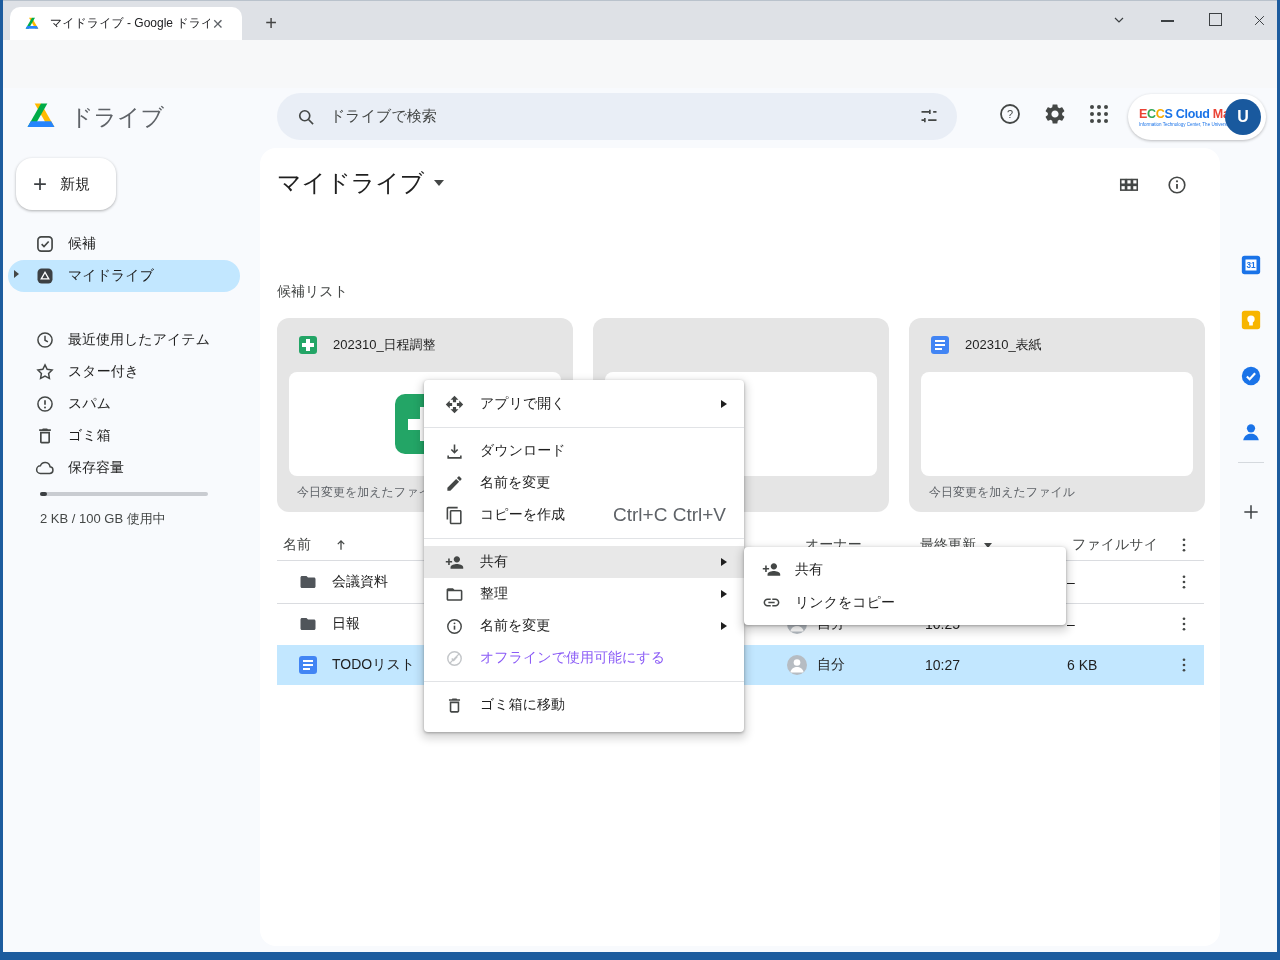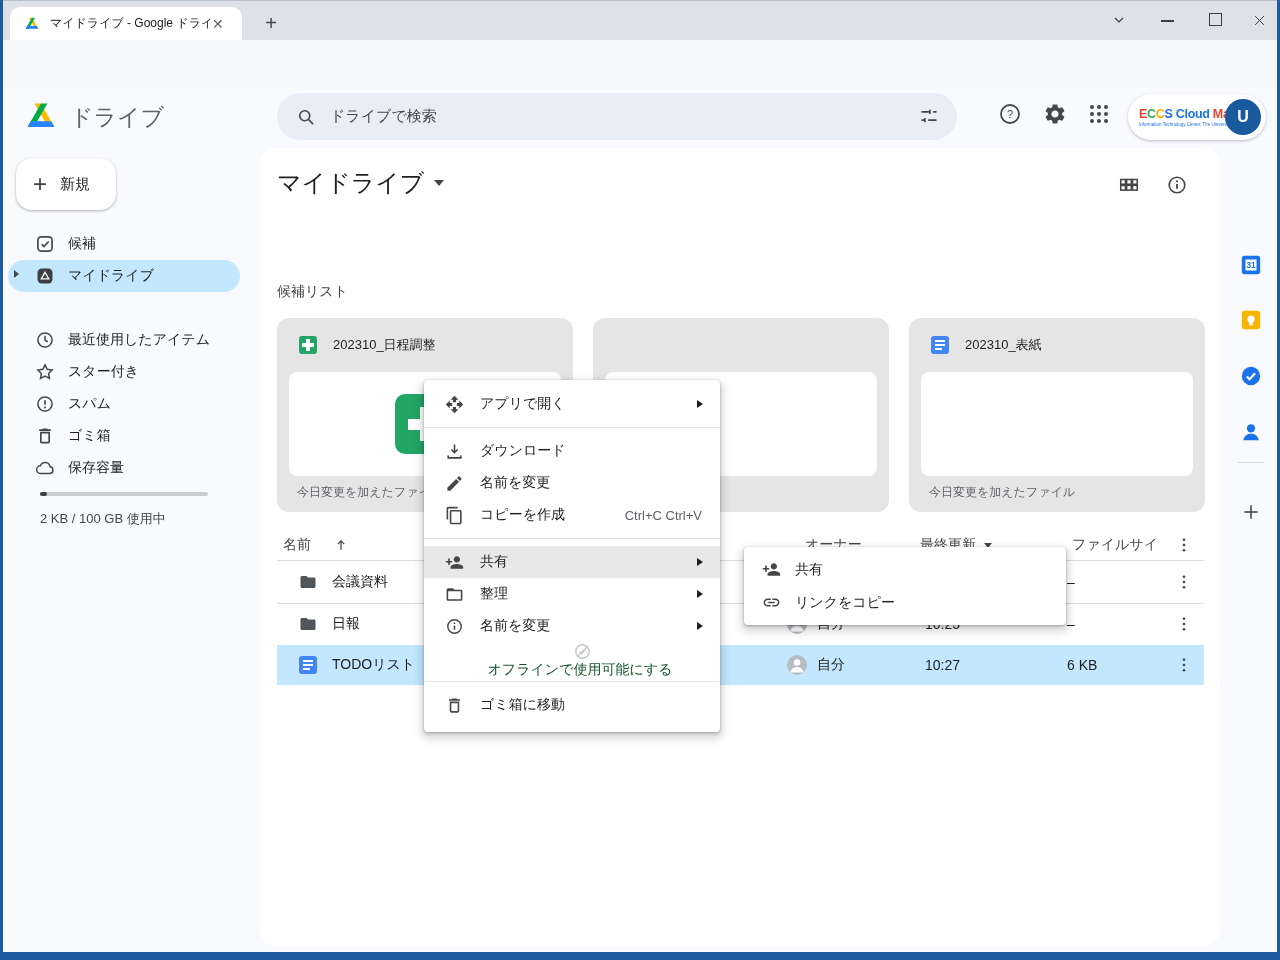--- a/index.html
+++ b/index.html
@@ -98,30 +98,30 @@
   .c-kebab{left:898px;width:18px;height:18px;color:#444746;}
   .sortdown{display:inline-block;margin-left:8px;width:0;height:0;border-top:5px solid #444746;
     border-left:4px solid transparent;border-right:4px solid transparent;vertical-align:middle;}
   .row{left:17px;width:927px;height:42px;border-bottom:1px solid #dadce0;font-size:14px;color:#1f1f1f;}
   #row1{top:413px;} #row2{top:455px;} #row3{top:497px;background:#c2e7ff;border-bottom:none;height:40px;}
   .row .r-ic{left:22px;width:18px;height:18px;}
   .row .r-name{left:55px;}
   .row .r-avatar{left:510px;width:20px;height:20px;border-radius:50%;background:#b6bcc2;overflow:hidden;}
   .row .r-owner{left:540px;} .row .r-mod{left:648px;} .row .r-size{left:790px;}
   
-  #ctxmenu{left:424px;top:292px;width:296px;height:352px;background:#fff;border-radius:4px;z-index:50;
+  #ctxmenu{left:424px;top:292px;width:320px;height:352px;background:#fff;border-radius:4px;z-index:50;
     box-shadow:0 1px 3px rgba(0,0,0,.3),0 4px 8px 3px rgba(0,0,0,.15);padding-top:8px;box-sizing:border-box;}
   .mi{position:relative;height:32px;display:flex;align-items:center;font-size:14px;color:#1f1f1f;}
   .mi .mic{margin-left:21px;width:19px;height:19px;color:#444746;flex:none;}
   .mi .mlb{margin-left:16px;white-space:nowrap;}
-  .mi .msc{position:absolute;right:18px;font-size:13px;color:#5f6368;}
+  .mi .msc{position:absolute;right:18px;font-size:19px;color:#5f6368;}
   .mi .marr{position:absolute;right:17px;width:0;height:0;border-left:6px solid #1f1f1f;
     border-top:4.5px solid transparent;border-bottom:4.5px solid transparent;}
   .mi.hl{background:#e8e8e8;}
-  .mi.dis{color:#14532d;flex-direction:column;} .mi.dis .mic{color:#c3c6c9;}
+  .mi.dis{color:#8b5cf6;} .mi.dis .mic{color:#c3c6c9;}
   .mdiv{height:1px;background:#e1e3e6;margin:7px 0;}
   #submenu{left:744px;top:459px;width:322px;height:78px;background:#fff;border-radius:4px;z-index:51;
     box-shadow:0 1px 3px rgba(0,0,0,.3),0 4px 8px 3px rgba(0,0,0,.15);padding-top:6px;box-sizing:border-box;}
   #submenu .mi{height:33px;}
   #submenu .mic{margin-left:18px;} #submenu .mlb{margin-left:14px;}
   
   .sp-ic{left:1240px;width:22px;height:22px;}
   #sp-cal{top:166px;} #sp-keep{top:221px;} #sp-tasks{top:277px;} #sp-contacts{top:333px;}
   #sp-div{left:1238px;top:374px;width:26px;height:1px;background:#d5d9de;}
   #sp-plus{left:1241px;top:414px;width:20px;height:20px;color:#3c4043;}

